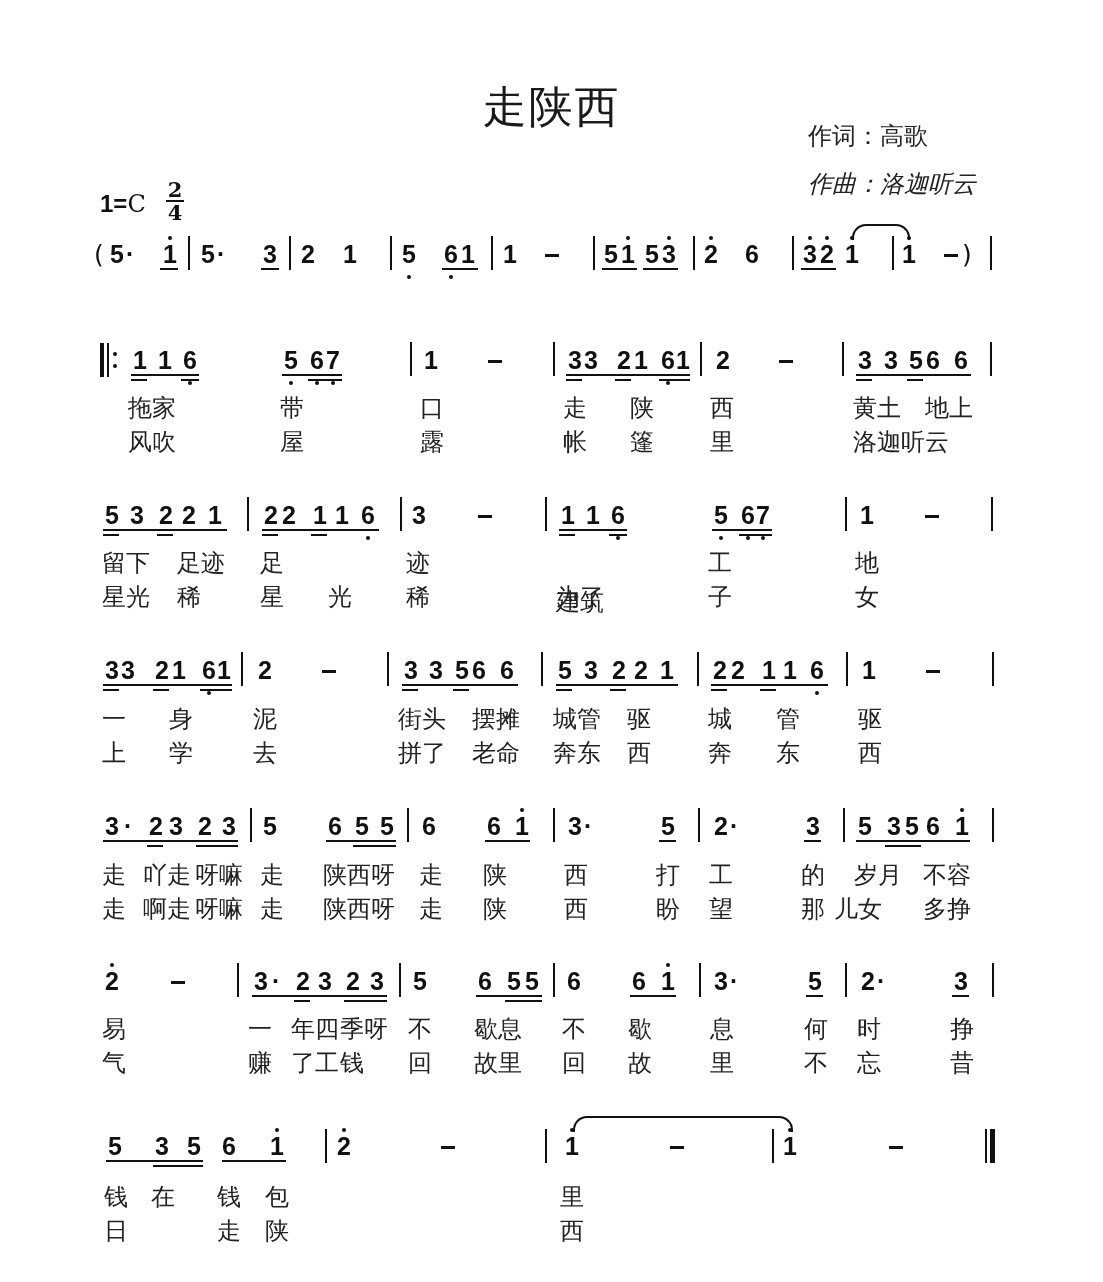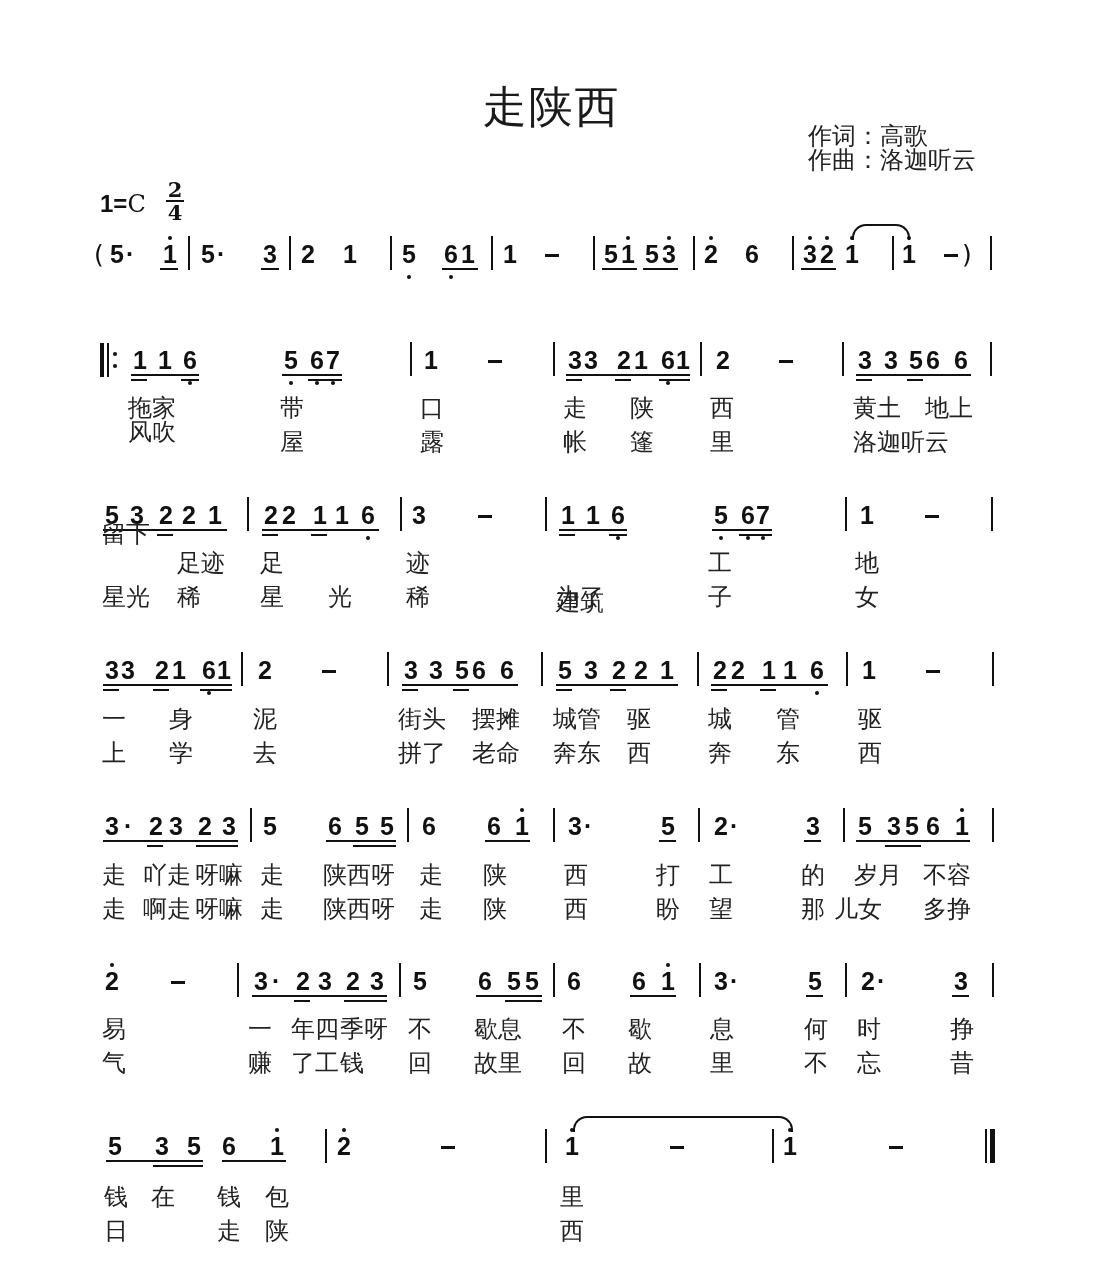--- a/index.html
+++ b/index.html
@@ -24,21 +24,21 @@
   .repeat .d1, .repeat .d2 { position:absolute; left:13px; width:4px; height:4px; border-radius:50%; background:#111; }
   .repeat .d1 { top:9px; } .repeat .d2 { top:21px; }
   .endbar .thin { position:absolute; left:0; top:0; width:2px; height:34px; background:#111; }
   .endbar .thick { position:absolute; left:5px; top:0; width:5px; height:34px; background:#111; }
 </style>
 </head>
 <body>
 
 <div class="title">走陕西</div>
 <div class="credit" style="top:120px;">作词：高歌</div>
-<div class="credit" style="top:144px;">作曲：洛迦听云</div>
+<div class="credit" style="top:168px;font-style:italic;">作曲：洛迦听云</div>
 
 <div class="key">
   <span>1</span><span>=</span><span class="c">C</span>
 </div>
 <div class="timesig">
   <div>2</div>
   <div class="bar"></div>
   <div>4</div>
 </div>
 
@@ -135,21 +135,21 @@
 
   <div class="lyric" style="left:128px;top:392px;">拖家</div>
   <div class="lyric" style="left:280px;top:392px;">带</div>
   <div class="lyric" style="left:420px;top:392px;">口</div>
   <div class="lyric" style="left:563px;top:392px;">走</div>
   <div class="lyric" style="left:630px;top:392px;">陕</div>
   <div class="lyric" style="left:710px;top:392px;">西</div>
   <div class="lyric" style="left:853px;top:392px;">黄土</div>
   <div class="lyric" style="left:925px;top:392px;">地上</div>
 
-  <div class="lyric" style="left:128px;top:416px;">风吹</div>
+  <div class="lyric" style="left:128px;top:426px;">风吹</div>
   <div class="lyric" style="left:280px;top:426px;">屋</div>
   <div class="lyric" style="left:420px;top:426px;">露</div>
   <div class="lyric" style="left:563px;top:426px;">帐</div>
   <div class="lyric" style="left:630px;top:426px;">篷</div>
   <div class="lyric" style="left:710px;top:426px;">里</div>
   <div class="lyric" style="left:853px;top:426px;">洛迦听云</div>
 </div>
 
 <div>
   <div class="n" style="left:105px;top:503px;">5</div>
@@ -182,21 +182,21 @@
   <div class="n lo" style="left:714px;top:503px;">5</div>
   <div class="n lo" style="left:741px;top:503px;">6</div>
   <div class="n lo" style="left:756px;top:503px;">7</div>
   <div class="u1" style="left:712px;top:529px;width:60px;"></div>
   <div class="u1" style="left:739px;top:534px;width:33px;"></div>
   <div class="barline" style="left:845px;top:497px;"></div>
   <div class="n" style="left:860px;top:503px;">1</div>
   <div class="dash" style="left:925px;top:515px;"></div>
   <div class="barline" style="left:991px;top:497px;"></div>
 
-  <div class="lyric" style="left:102px;top:518px;">留下</div>
+  <div class="lyric" style="left:102px;top:547px;">留下</div>
   <div class="lyric" style="left:177px;top:547px;">足迹</div>
   <div class="lyric" style="left:260px;top:547px;">足</div>
   <div class="lyric" style="left:406px;top:547px;">迹</div>
   <div class="lyric" style="left:556px;top:547px;margin-top:39px;">建筑</div>
   <div class="lyric" style="left:708px;top:547px;">工</div>
   <div class="lyric" style="left:855px;top:547px;">地</div>
 
   <div class="lyric" style="left:102px;top:581px;">星光</div>
   <div class="lyric" style="left:177px;top:581px;">稀</div>
   <div class="lyric" style="left:260px;top:581px;">星</div>

